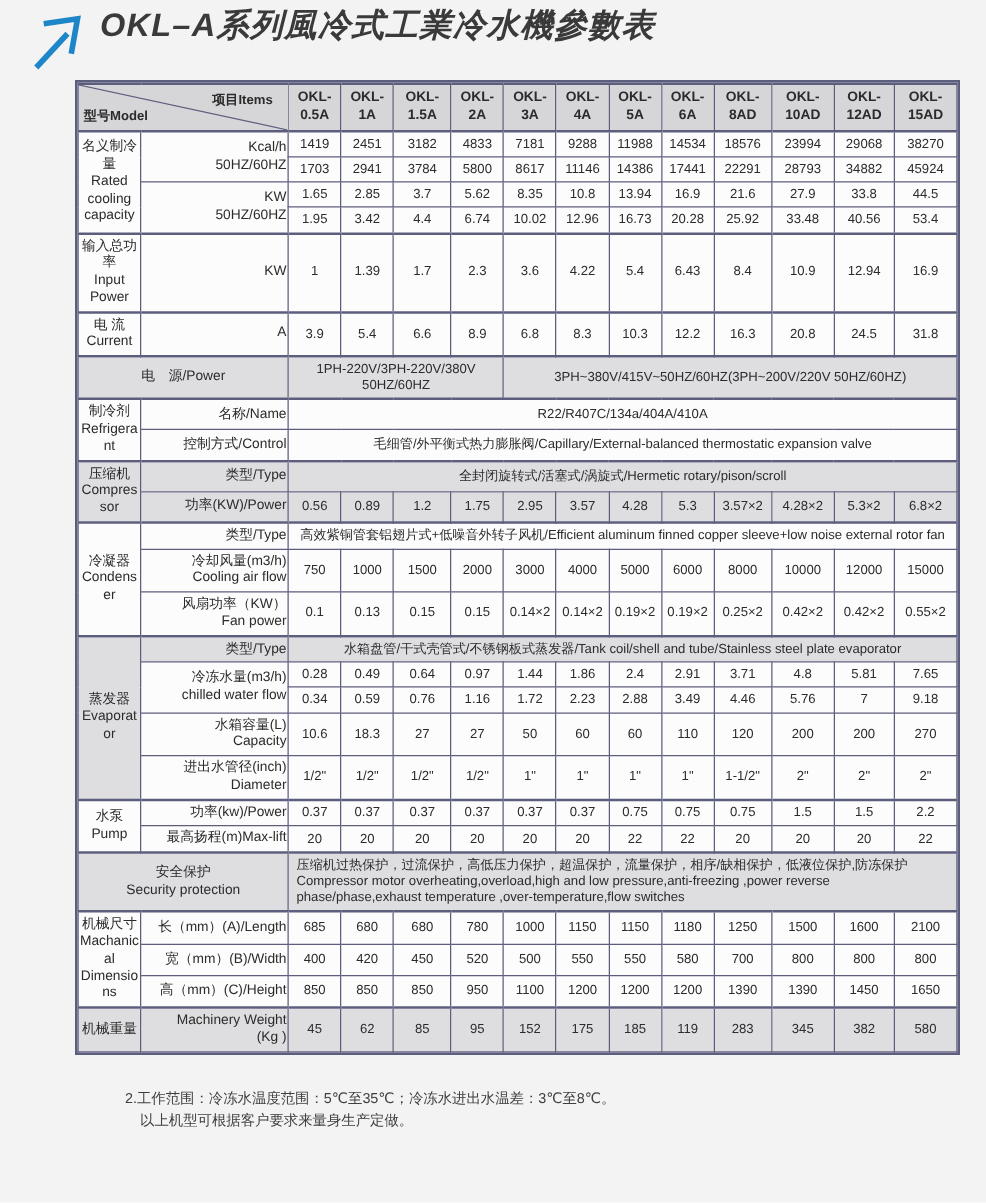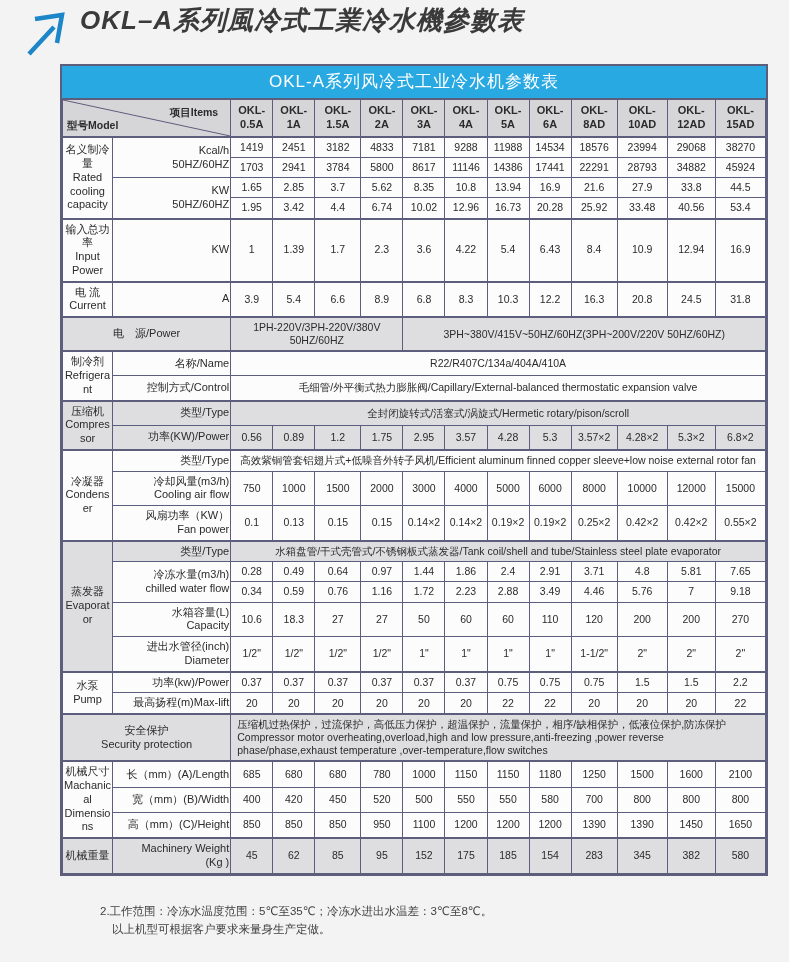--- a/index.html
+++ b/index.html
@@ -63,21 +63,20 @@
   <svg class="logo" viewBox="0 0 48 48">
     <path d="M6,46 L31,19" stroke="#1d86c8" stroke-width="4.5" fill="none"></path>
     <path d="M12,11 L39,7 L34,35" stroke="#1d86c8" stroke-width="4.5" fill="none" stroke-linejoin="miter"></path>
   </svg>
   <div class="titles">
     <div class="title-zh">OKL–A系列風冷式工業冷水機參數表</div>
   </div>
 </div>
 
 <div class="table-wrap">
-  <div class="caption">OKL-A系列风冷式工业冷水机参数表</div>
   <table>
       <colgroup>
         <col style="width: 50px;">
         <col style="width: 118px;">
         <col style="width: 42px;">
         <col style="width: 42px;">
         <col style="width: 46px;">
         <col style="width: 42px;">
         <col style="width: 42px;">
         <col style="width: 42px;">
@@ -418,21 +417,21 @@
         <tr class="shade section">
           <td class="cat" rowspan="1">机械重量</td>
           <td class="item" rowspan="1">Machinery Weight<br>(Kg )</td>
           <td class="val">45</td>
           <td class="val">62</td>
           <td class="val">85</td>
           <td class="val">95</td>
           <td class="val">152</td>
           <td class="val">175</td>
           <td class="val">185</td>
-          <td class="val">154</td>
+          <td class="val">119</td>
           <td class="val">283</td>
           <td class="val">345</td>
           <td class="val">382</td>
           <td class="val">580</td>
         </tr>
       </tbody>
     </table>
 </div>
 
 <div class="notes">

